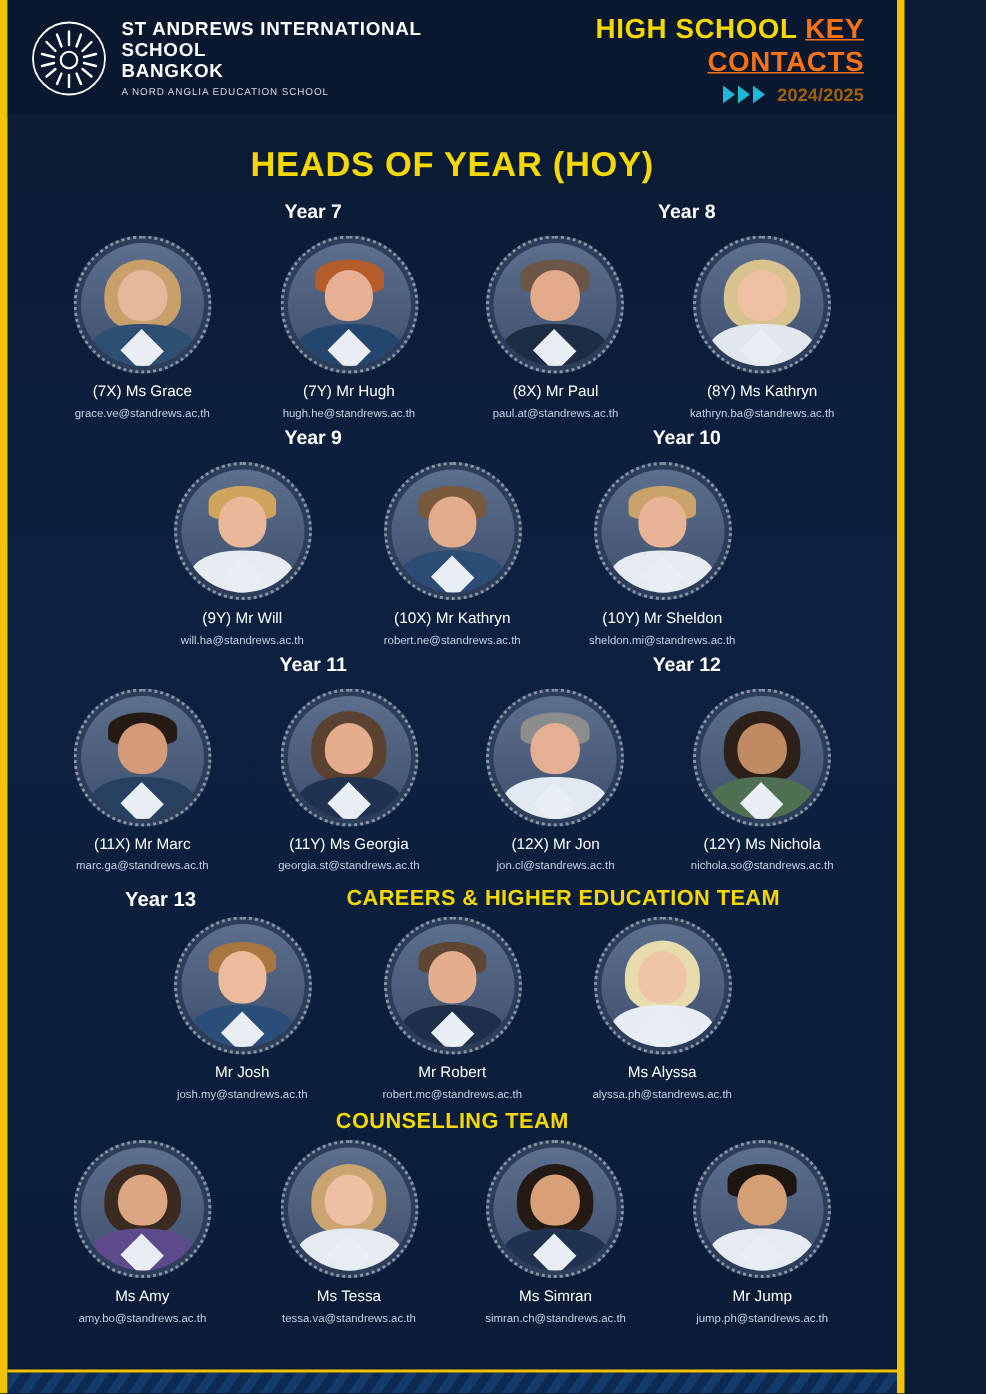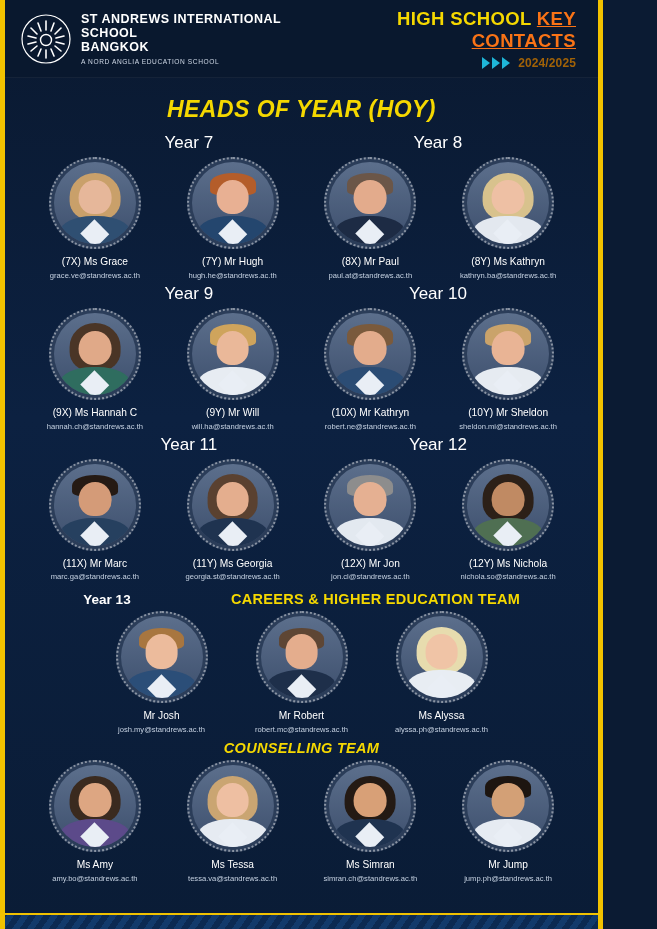--- a/index.html
+++ b/index.html
@@ -59,38 +59,38 @@
     border-left: 8px solid #1fb6d8;
   }
   .hr-year { color: #a16207; font-size: 12px; font-weight: bold; letter-spacing: .01em; }
 
   
   .section-title {
     text-align: center;
     color: #f5d800;
     font-weight: bold;
     letter-spacing: .02em;
-    font-style: italic;
   }
   .main-title { font-size: 23px; margin: 18px 0 10px; }
   .band-title { font-size: 14.5px; }
 
   
   .yearlabels {
     position: relative;
     height: 20px;
     margin-top: 4px;
   }
   .yearlabel {
     position: absolute;
     color: #ffffff;
-    font-size: 17px;
-    font-weight: normal;
+    font-size: 13px;
+    font-weight: bold;
     transform: translateX(-50%);
     white-space: nowrap;
+    margin-left: 20px;
   }
 
   
   .row {
     display: flex;
     justify-content: center;
     gap: 14px;
     margin-top: 4px;
     padding: 0 28px;
   }
@@ -304,32 +304,20 @@
         </div>
       </div>
       <div class="yearlabels">
         <div class="yearlabel" style="left: 31%;">Year 9</div>
         <div class="yearlabel" style="left: 73%;">Year 10</div>
       </div>
       <div class="row">
         <div class="person">
           <div class="photo">
             <div class="inner">
-              <div class="hair longer" style="background: rgb(74, 53, 38);"></div>
-              <div class="body" style="background: rgb(47, 109, 95);"></div>
-              <div class="shirt-collar"></div>
-              <div class="face" style="background: rgb(224, 169, 136);"></div>
-            </div>
-          </div>
-          <div class="name">(9X) Ms Hannah C</div>
-          <div class="email">hannah.ch@standrews.ac.th</div>
-        </div>
-        <div class="person">
-          <div class="photo">
-            <div class="inner">
               <div class="hair short" style="background: rgb(207, 164, 92);"></div>
               <div class="body" style="background: rgb(231, 236, 242);"></div>
               <div class="shirt-collar"></div>
               <div class="face" style="background: rgb(234, 184, 153);"></div>
             </div>
           </div>
           <div class="name">(9Y) Mr Will</div>
           <div class="email">will.ha@standrews.ac.th</div>
         </div>
         <div class="person">

